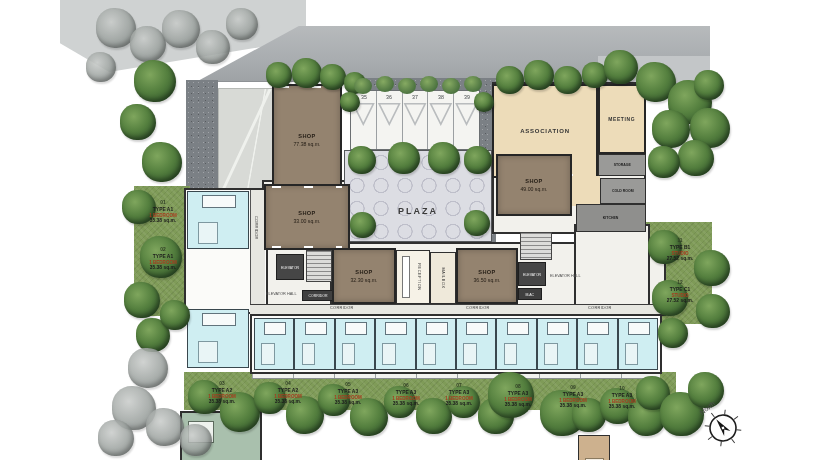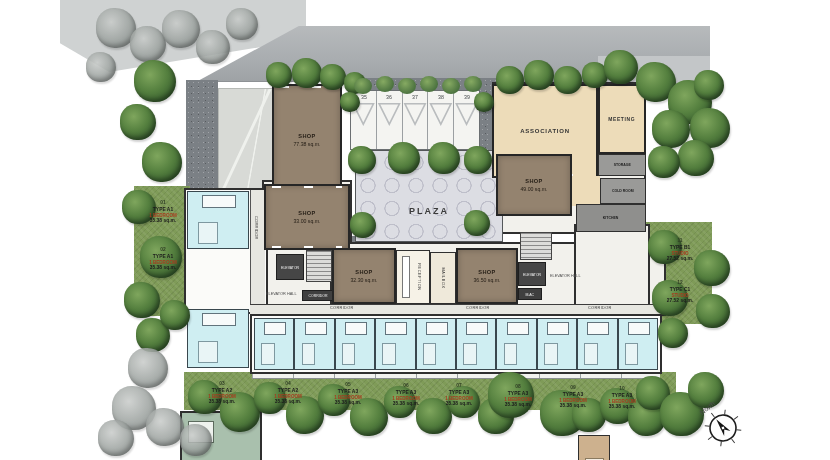--- a/index.html
+++ b/index.html
@@ -172,21 +172,21 @@
         <div class="stall-no">38</div>
         <div class="stall-v">▽</div>
       </div>
 
       <div class="stall">
         <div class="stall-no">39</div>
         <div class="stall-v">▽</div>
       </div>
     </div>
 
-  <div class="abs plaza" style="left:355px;top:150px;width:148px;height:92px;">
+  <div class="abs plaza" style="left:344px;top:150px;width:148px;height:92px;">
     <div class="plaza-label">PLAZA</div>
   </div>
 
   <div class="abs room cream cticks" style="left:492px;top:84px;width:106px;height:94px;">
     <div class="rlab">ASSOCIATION</div>
   </div>
   <div class="abs room cream" style="left:598px;top:84px;width:48px;height:70px;">
     <div class="rlab small">MEETING</div>
   </div>
   <div class="abs" style="left:554px;top:176px;width:46px;height:30px;background:#eddcb9;"></div>

